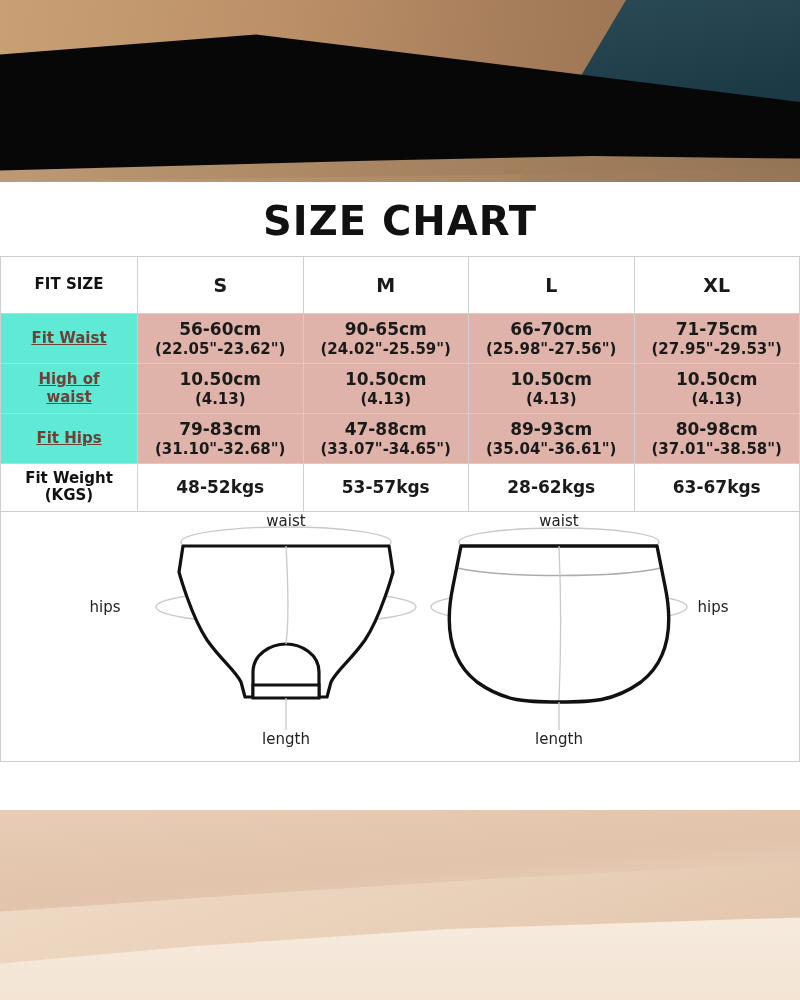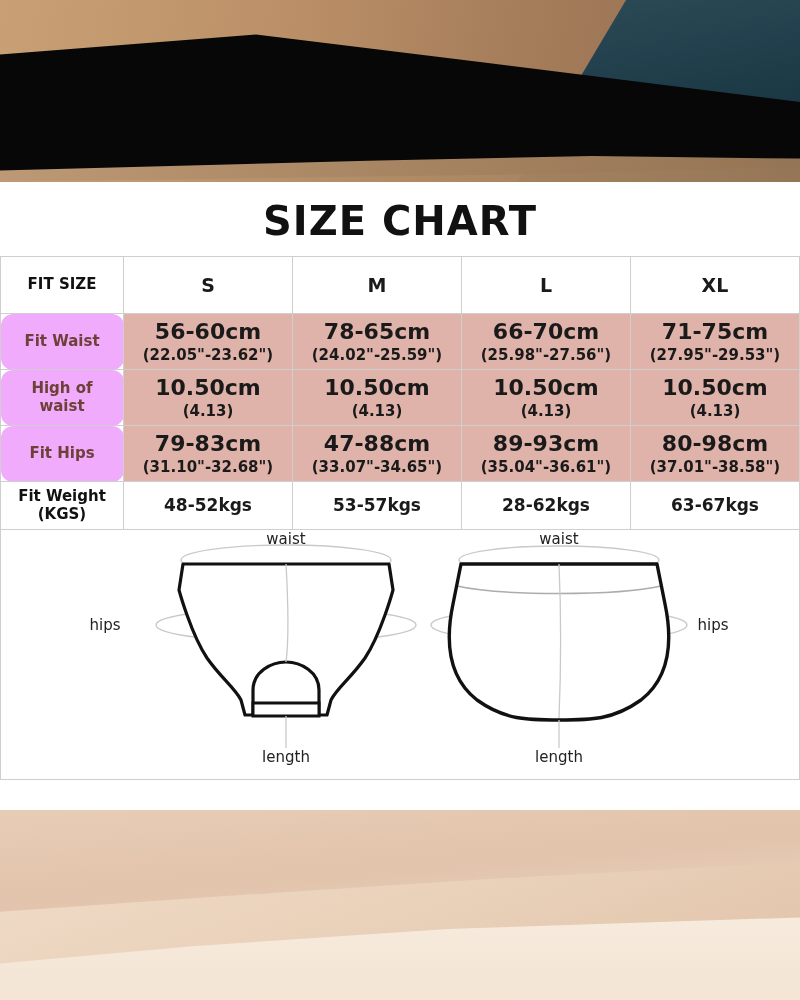--- a/index.html
+++ b/index.html
@@ -121,43 +121,42 @@
     border: 1px solid #cfcfcf;
     text-align: center;
     vertical-align: middle;
     color: #1a1a1a;
   }
   td.rowhead {
     width: 102px;
     font-size: 15px;
     font-weight: bold;
     line-height: 1.15;
-    padding: 6px 10px;
-    border-radius: 12px;
-  }
-  td.rowhead.tinted { background: #f0abfc; color: #6d4038; }
+    padding: 6px 17px;
+  }
+  td.rowhead.tinted { background: #5eead4; color: #6d4038; text-decoration: underline; }
   td.rowhead.plain  { background: #ffffff; color: #111111; }
 
   tr.hdr td {
     height: 44px;
     font-size: 19px;
     font-weight: bold;
     background: #ffffff;
   }
   tr.hdr td.rowhead { font-size: 15px; }
 
   td.cell {
     padding: 5px 2px;
     line-height: 1.22;
   }
   td.cell.tinted { background: #dfb3a9; }
   td.cell.plain  { background: #ffffff; }
   .v-main {
     display: block;
-    font-size: 22px;
+    font-size: 17px;
     font-weight: bold;
   }
   .v-sub {
     display: block;
     font-size: 15px;
     font-weight: bold;
   }
   .v-single {
     display: block;
     font-size: 17px;
@@ -208,21 +207,21 @@
           <td>XL</td>
         </tr>
 
         <tr>
           <td class="rowhead tinted">Fit Waist</td>
           <td class="cell tinted">
             <span class="v-main">56-60cm</span>
             <span class="v-sub">(22.05"-23.62")</span>
           </td>
           <td class="cell tinted">
-            <span class="v-main">78-65cm</span>
+            <span class="v-main">90-65cm</span>
             <span class="v-sub">(24.02"-25.59")</span>
           </td>
           <td class="cell tinted">
             <span class="v-main">66-70cm</span>
             <span class="v-sub">(25.98"-27.56")</span>
           </td>
           <td class="cell tinted">
             <span class="v-main">71-75cm</span>
             <span class="v-sub">(27.95"-29.53")</span>
           </td>

